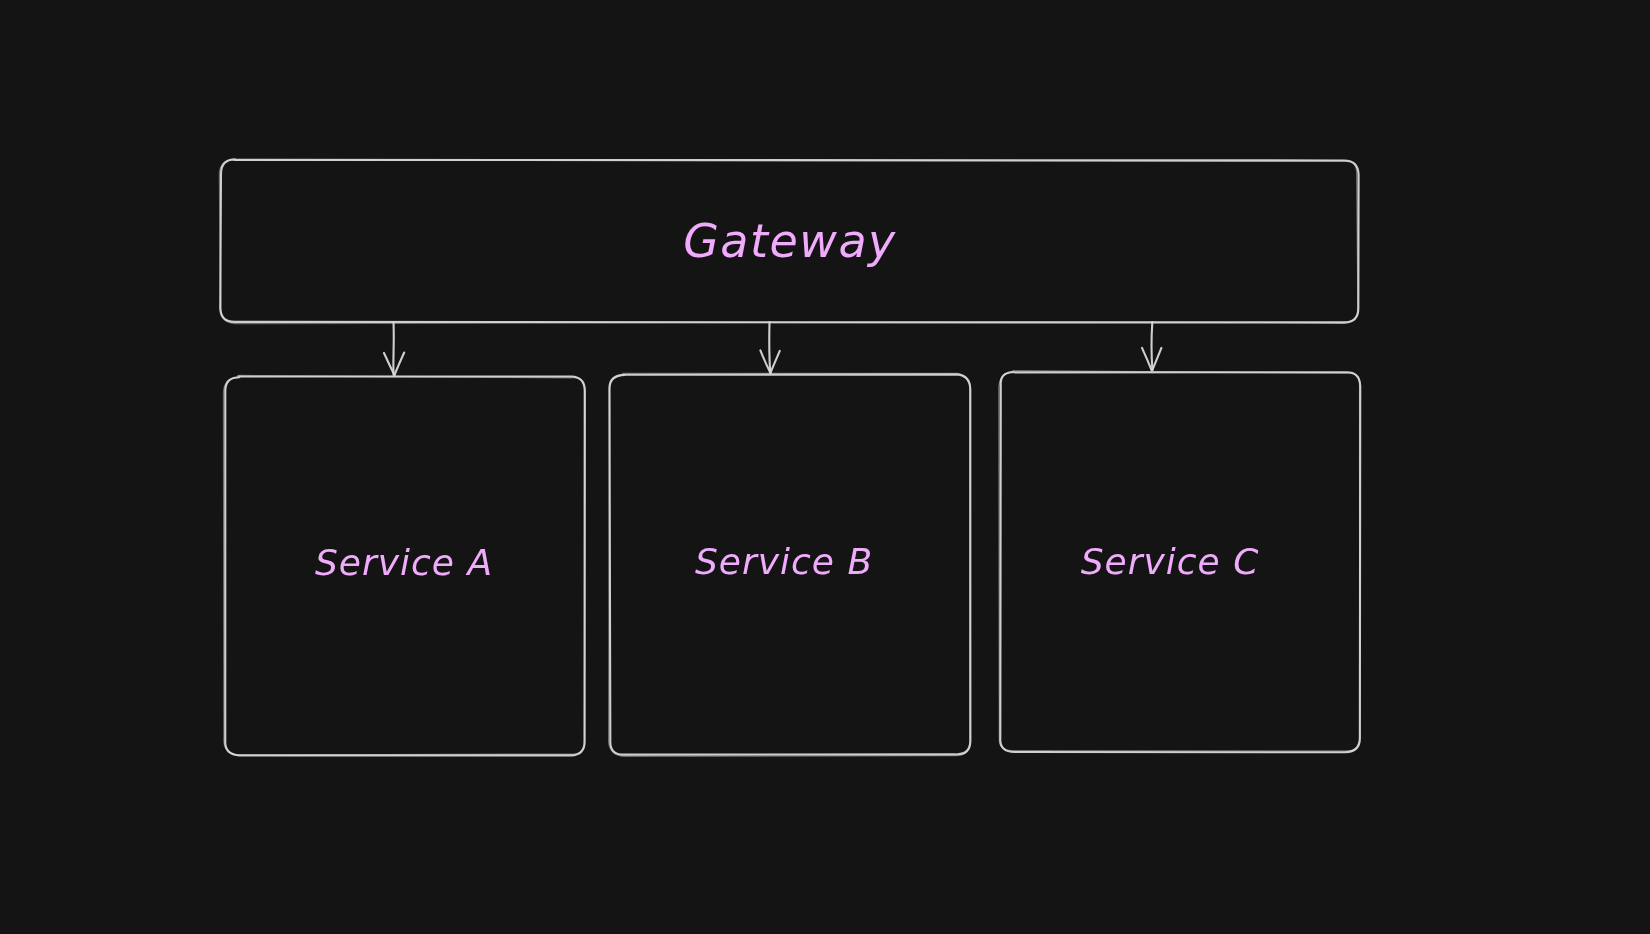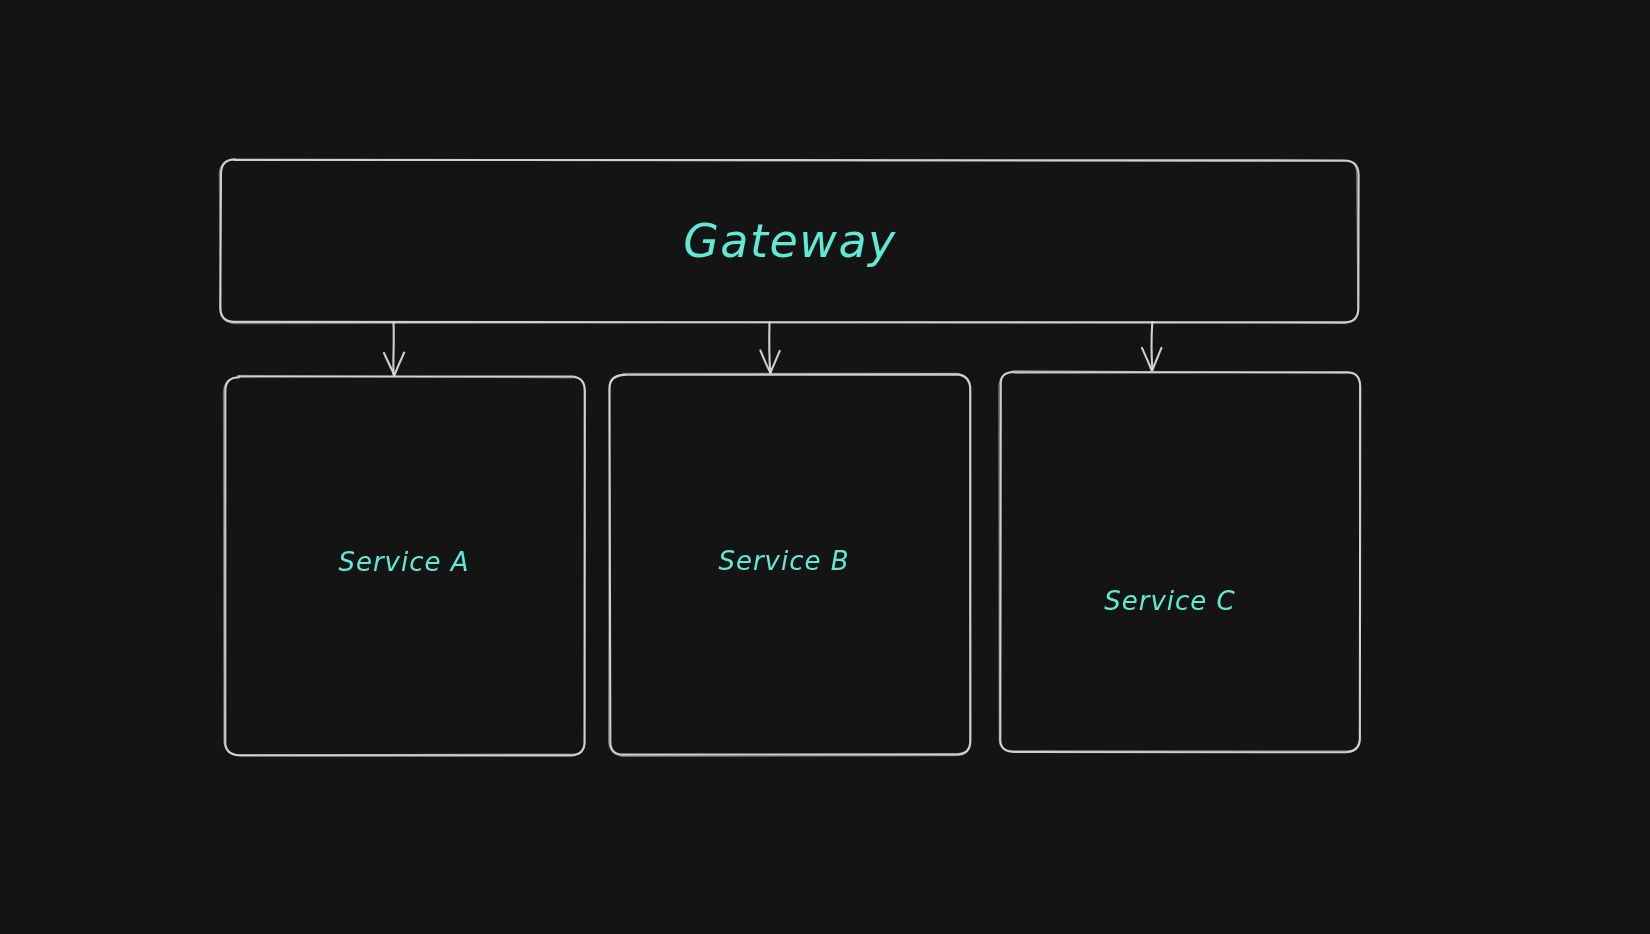--- a/index.html
+++ b/index.html
@@ -22,35 +22,35 @@
   }
   #sketch-layer {
     position: absolute;
     left: 0;
     top: 0;
     width: 1650px;
     height: 934px;
   }
   .node-label {
     position: absolute;
-    color: #5eead4;
+    color: #f0abfc;
     font-family: "DejaVu Sans", "Liberation Sans", sans-serif;
     font-style: italic;
     font-weight: 400;
     white-space: nowrap;
     letter-spacing: 0.5px;
     transform: translate(-50%, -50%);
     user-select: none;
   }
   .label-gateway {
     font-size: 46px;
     letter-spacing: 1.5px;
   }
   .label-service {
-    font-size: 26px;
+    font-size: 36px;
     letter-spacing: 1px;
   }
 </style>
 </head>
 <body>
 
 <div id="canvas">
   <svg id="sketch-layer" viewBox="0 0 1650 934" xmlns="http://www.w3.org/2000/svg">
       <g>
         <path d="M 235.06536320243032 159.90944765931926 L 1344.3900507534854 160.45536765553987 Q 1358.163055927083 160.4419810685236 1358.588396095205 174.6352936175186 L 1358.3336225299165 308.0665315554943 Q 1358.3973988940752 322.0891141065117 1344.521824655682 322.60992118003776 L 235.67712473953142 321.8819909006823 Q 220.95732831936328 322.5357416009996 220.23892880706117 308.39749583774244 L 220.98424062393605 173.94947951654905 Q 221.13032368106767 159.56018258298747 234.6815010553226 159.56903318106197" fill="none" stroke="#d8d8d8" stroke-width="2.1" stroke-linecap="round" stroke-linejoin="round" opacity="0.95"></path>
@@ -80,14 +80,14 @@
       </g>
       <g>
         <path d="M 1152.3195234797895 322 C 1151.006956354715 341.2, 1151.3928950037807 355.6, 1152.3613656210714 370" fill="none" stroke="#d8d8d8" stroke-width="2.1" stroke-linecap="round" opacity="0.95"></path>
         <path d="M 1141.9915937170385 347.9095624845475 Q 1147.5 360.1 1151.5451876106672 370" fill="none" stroke="#d8d8d8" stroke-width="2.1" stroke-linecap="round" opacity="0.95"></path>
         <path d="M 1161.42994206734 347.8973478972912 Q 1156.5 360.1 1152.3665296023246 370" fill="none" stroke="#d8d8d8" stroke-width="2.1" stroke-linecap="round" opacity="0.95"></path>
       </g>
     </svg>
 <div class="node-label label-gateway" style="left: 790px; top: 241px;">Gateway</div>
     <div class="node-label label-service" style="left: 404px; top: 562px;">Service A</div>
     <div class="node-label label-service" style="left: 784px; top: 561px;">Service B</div>
-    <div class="node-label label-service" style="left: 1170px; top: 561px; margin-top: 40px;">Service C</div>
+    <div class="node-label label-service" style="left: 1170px; top: 561px;">Service C</div>
   </div>
 
 </body></html>

